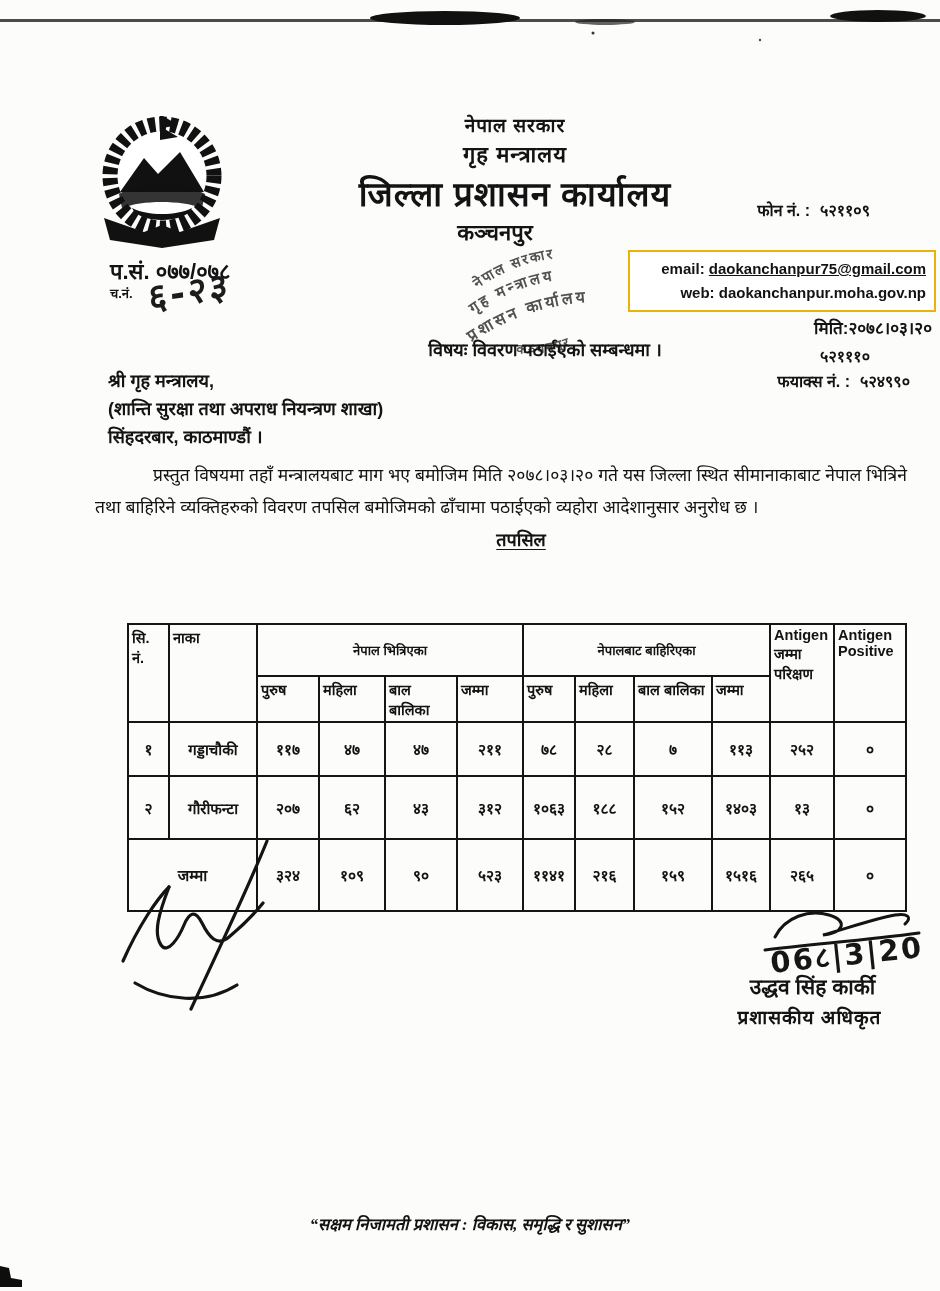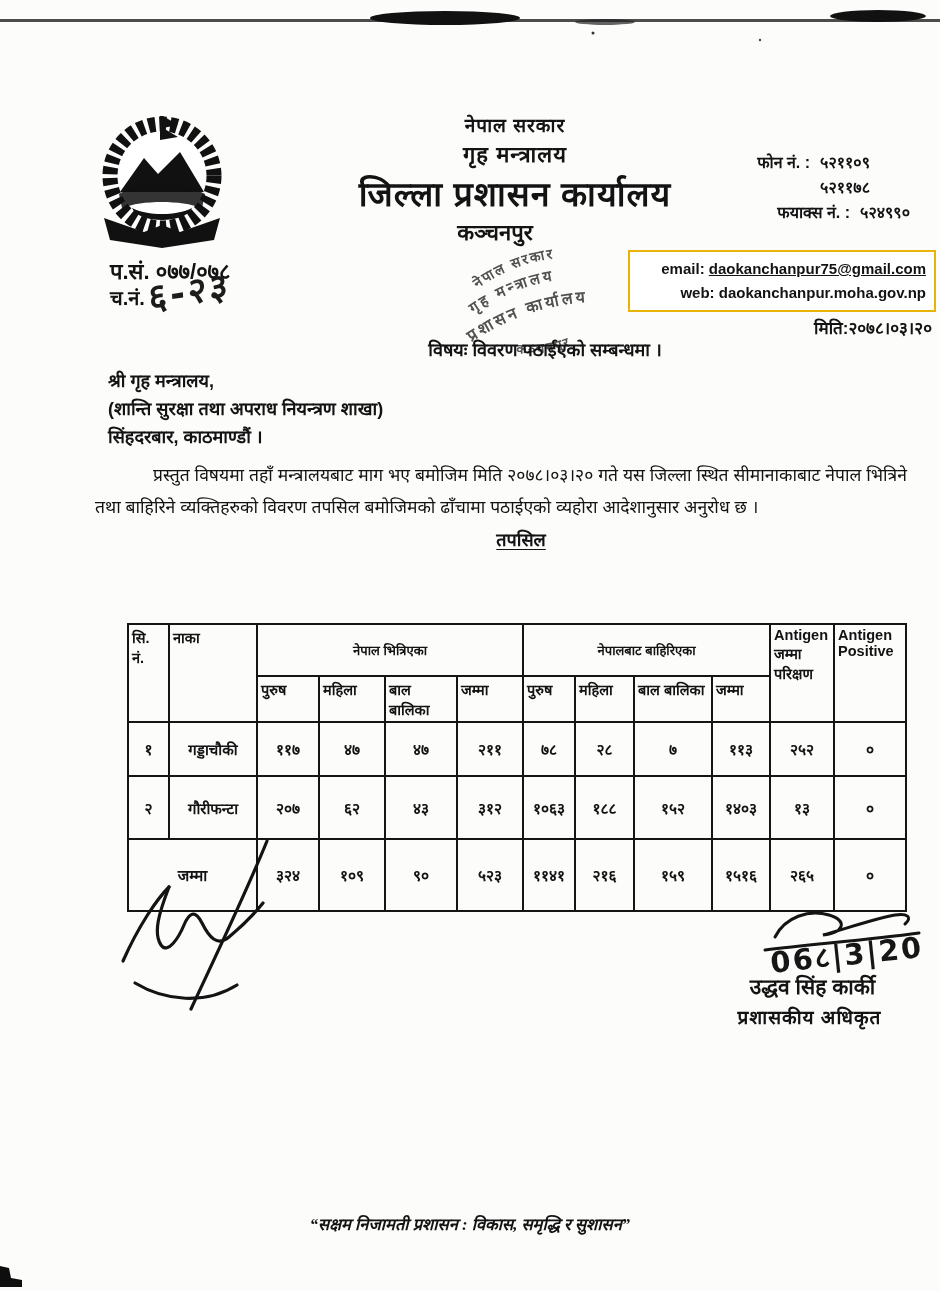--- a/index.html
+++ b/index.html
@@ -11,32 +11,32 @@
   .abs{position:absolute;}
   
   .lh-line{left:320px;width:390px;text-align:center;font-weight:bold;}
   .lh-gov{top:112px;font-size:19px;letter-spacing:1px;}
   .lh-min{top:138px;font-size:22px;letter-spacing:1px;}
   .lh-office{top:170px;font-size:34px;letter-spacing:1px;}
   .lh-dist{top:216px;font-size:22px;left:300px;}
   
   .contact{left:695px;top:150px;width:215px;font-weight:bold;font-size:16px;}
   .contact .row{text-align:right;line-height:25px;}
-  .contact .phone-row{padding-right:40px;}
+  .contact .phone-row{padding-right:40px;margin-top:48px;}
   .contact .lbl{margin-right:10px;}
   .emailbox{
     left:628px;top:250px;width:292px;height:48px;border:2px solid #eab308;
     padding:5px 8px 5px 4px;text-align:right;font-weight:bold;font-size:15px;line-height:24px;
     background:#fff;
   }
   .emailbox .u{text-decoration:underline;}
   .dateline{left:700px;top:316px;width:232px;text-align:right;font-weight:bold;font-size:17px;}
   
   .ref1{left:110px;top:255px;font-weight:bold;font-size:22px;}
-  .ref2{left:110px;top:284px;font-weight:bold;font-size:20px;text-align:right;}
+  .ref2{left:110px;top:284px;font-weight:bold;font-size:13px;text-align:right;}
   .hand-chn{
     left:148px;top:266px;font-size:36px;font-weight:bold;
     transform:rotate(-9deg) skewX(-6deg);letter-spacing:3px;color:#1c1c1c;
   }
   .hand{font-family:"DejaVu Sans","Liberation Sans",sans-serif;}
   
   .subject{left:150px;top:337px;width:790px;text-align:center;font-weight:bold;font-size:18px;}
   .rcpt{left:108px;font-size:18px;font-weight:600;text-align:right;}
   .r1{top:368px;}.r2{top:396px;}.r3{top:424px;}
   .bodypara{
@@ -107,20 +107,21 @@
     <text font-size="14" letter-spacing="2"><textPath href="#arc1" startOffset="8%">नेपाल सरकार</textPath></text>
     <text font-size="15" letter-spacing="3"><textPath href="#arc2" startOffset="10%">गृह मन्त्रालय</textPath></text>
     <text font-size="16" letter-spacing="3"><textPath href="#arc3" startOffset="12%">प्रशासन कार्यालय</textPath></text>
     <text font-size="13" letter-spacing="2"><textPath href="#arc4" startOffset="15%">कञ्चनपुर</textPath></text>
   </g>
 </svg>
 
 <div class="abs contact">
   <div class="row phone-row"><span class="lbl">फोन नं. :</span><span>५२११०९</span></div>
   <div class="row phone-row"><span>५२११७८</span></div>
+  <div class="row phone-row"><span>५२१११०</span></div>
   <div class="row"><span class="lbl">फयाक्स नं. :</span><span>५२४९९०</span></div>
 </div>
 
 <div class="abs emailbox">
   <div><span>email:</span> <span class="u">daokanchanpur75@gmail.com</span></div>
   <div><span>web:</span> <span>daokanchanpur.moha.gov.np</span></div>
 </div>
 
 <div class="abs dateline">मिति:२०७८।०३।२०</div>
 

